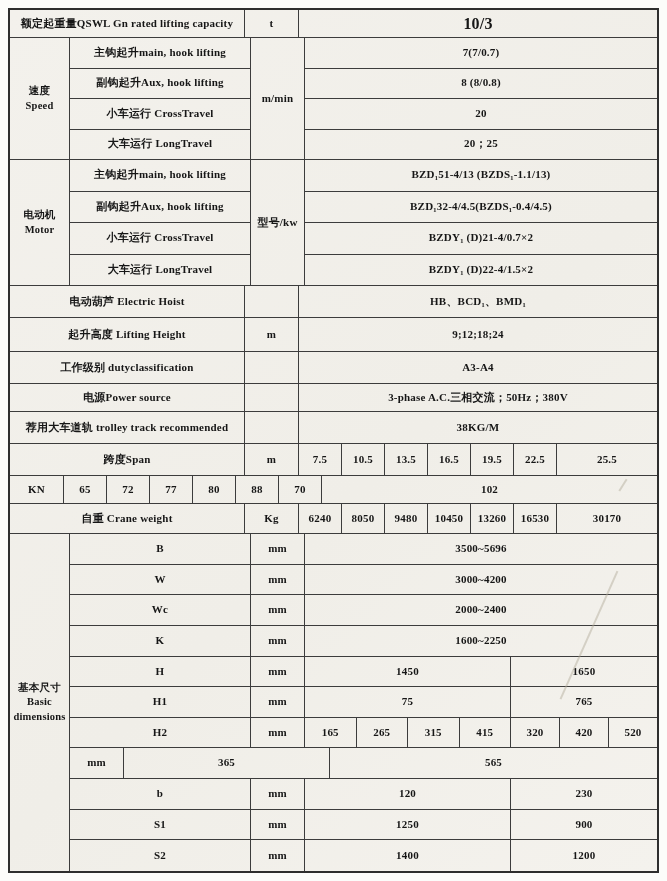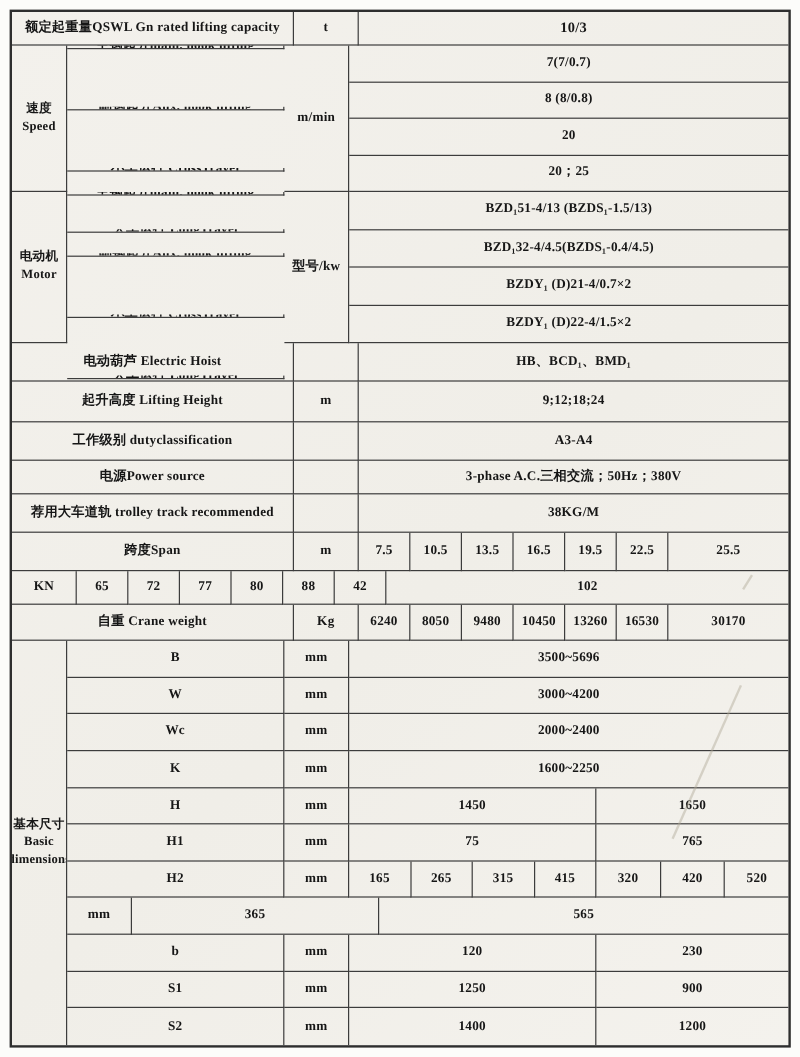--- a/index.html
+++ b/index.html
@@ -26,30 +26,30 @@
     display: flex; align-items: center; justify-content: center;
     text-align: center;
     font-size: 11px; letter-spacing: 0.2px;
     line-height: 1.25;
     padding: 1px 2px;
     overflow: hidden;
   }
   .nr { border-right: none; }
   .nb { border-bottom: none; }
   .w-label { width: 235px; }
-  .w-group { width: 46px; }
-  .w-sub   { width: 181px; gap: 48px; }
+  .w-group { width: 60px; }
+  .w-sub   { width: 181px; }
   .w-unit  { width: 54px; }
   .w-data  { flex: 1 1 auto; }
   .w-col   { width: 43px; }
   .w-dl    { width: 206px; font-family: Liberation Serif, serif; }
   .col { display: flex; flex-direction: column; }
   .row { display: flex; flex-direction: row; flex: 1 1 0; min-height: 0; }
   .vlines { line-height: 1.35; font-size: 10.5px; }
-  .big { font-size: 12px; }
+  .big { font-size: 16px; }
   .subrow { flex: 1 1 0; }
   .h2cells { display: flex; flex: 1 1 auto; }
   .h2cells .c { flex: 1 1 0; }
   .crease {
     position: absolute; background: rgba(175,168,150,0.45);
     pointer-events: none;
   }
   .crease-1 { left: 612px; top: 468px; width: 1.5px; height: 14px; transform: rotate(32deg); }
   .crease-2 { left: 578px; top: 555px; width: 1.5px; height: 140px; transform: rotate(24deg); }
 </style>
@@ -95,21 +95,21 @@
       </div>
     </div>
     <div class="col w-sub">
       <div class="c subrow" style="width:100%">主钩起升main, hook lifting</div>
       <div class="c subrow" style="width:100%">副钩起升Aux, hook lifting</div>
       <div class="c subrow" style="width:100%">小车运行 CrossTravel</div>
       <div class="c subrow" style="width:100%">大车运行 LongTravel</div>
     </div>
     <div class="c w-unit">型号/kw</div>
     <div class="col w-data">
-      <div class="c subrow nr" style="width:100%">BZD₁51-4/13 (BZDS₁-1.5/13)</div>
+      <div class="c subrow nr" style="width:100%">BZD₁51-4/13 (BZDS₁-1.1/13)</div>
       <div class="c subrow nr" style="width:100%">BZD₁32-4/4.5(BZDS₁-0.4/4.5)</div>
       <div class="c subrow nr" style="width:100%">BZDY₁ (D)21-4/0.7×2</div>
       <div class="c subrow nr" style="width:100%">BZDY₁ (D)22-4/1.5×2</div>
     </div>
   </div>
 
   <div class="band" style="flex:0 0 32px">
     <div class="c w-label">电动葫芦 Electric Hoist</div>
     <div class="c w-unit"></div>
     <div class="c w-data nr">HB、BCD₁、BMD₁</div>
@@ -151,21 +151,21 @@
     <div class="c grow nr">25.5</div>
   </div>
 
   <div class="band" style="flex:0 0 28px">
     <div class="c w-unit">KN</div>
     <div class="c w-col">65</div>
     <div class="c w-col">72</div>
     <div class="c w-col">77</div>
     <div class="c w-col">80</div>
     <div class="c w-col">88</div>
-    <div class="c w-col">42</div>
+    <div class="c w-col">70</div>
     <div class="c grow nr">102</div>
   </div>
 
   <div class="band" style="flex:0 0 30px">
     <div class="c w-label">自重 Crane weight</div>
     <div class="c w-unit">Kg</div>
     <div class="c w-col">6240</div>
     <div class="c w-col">8050</div>
     <div class="c w-col">9480</div>
     <div class="c w-col">10450</div>

